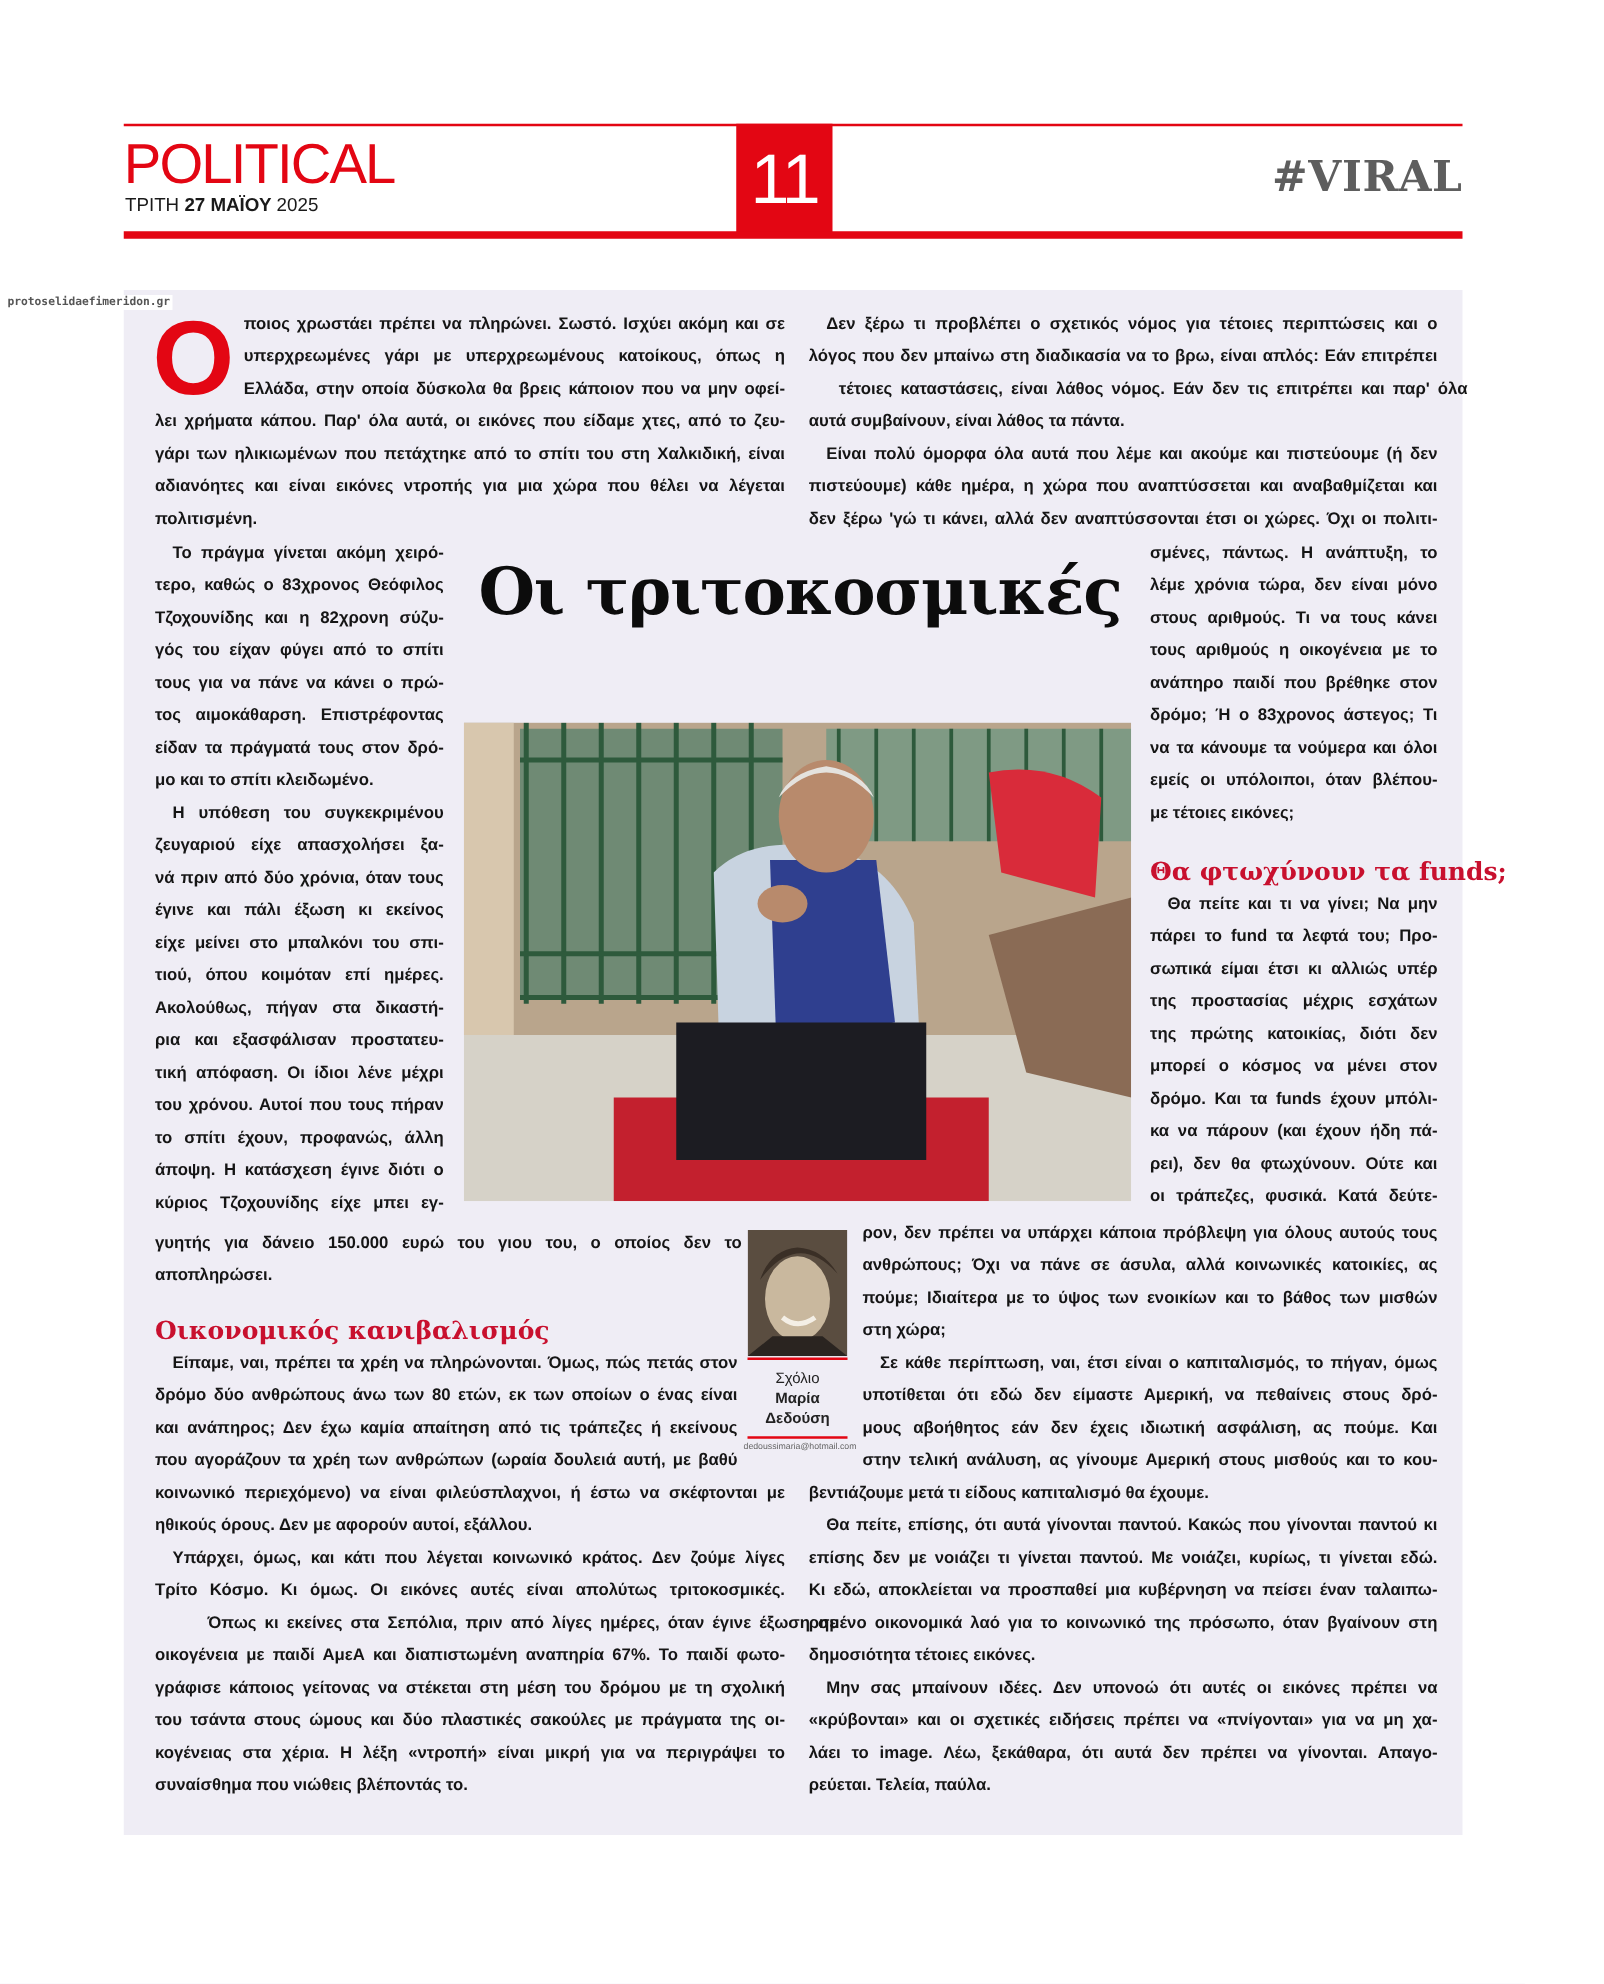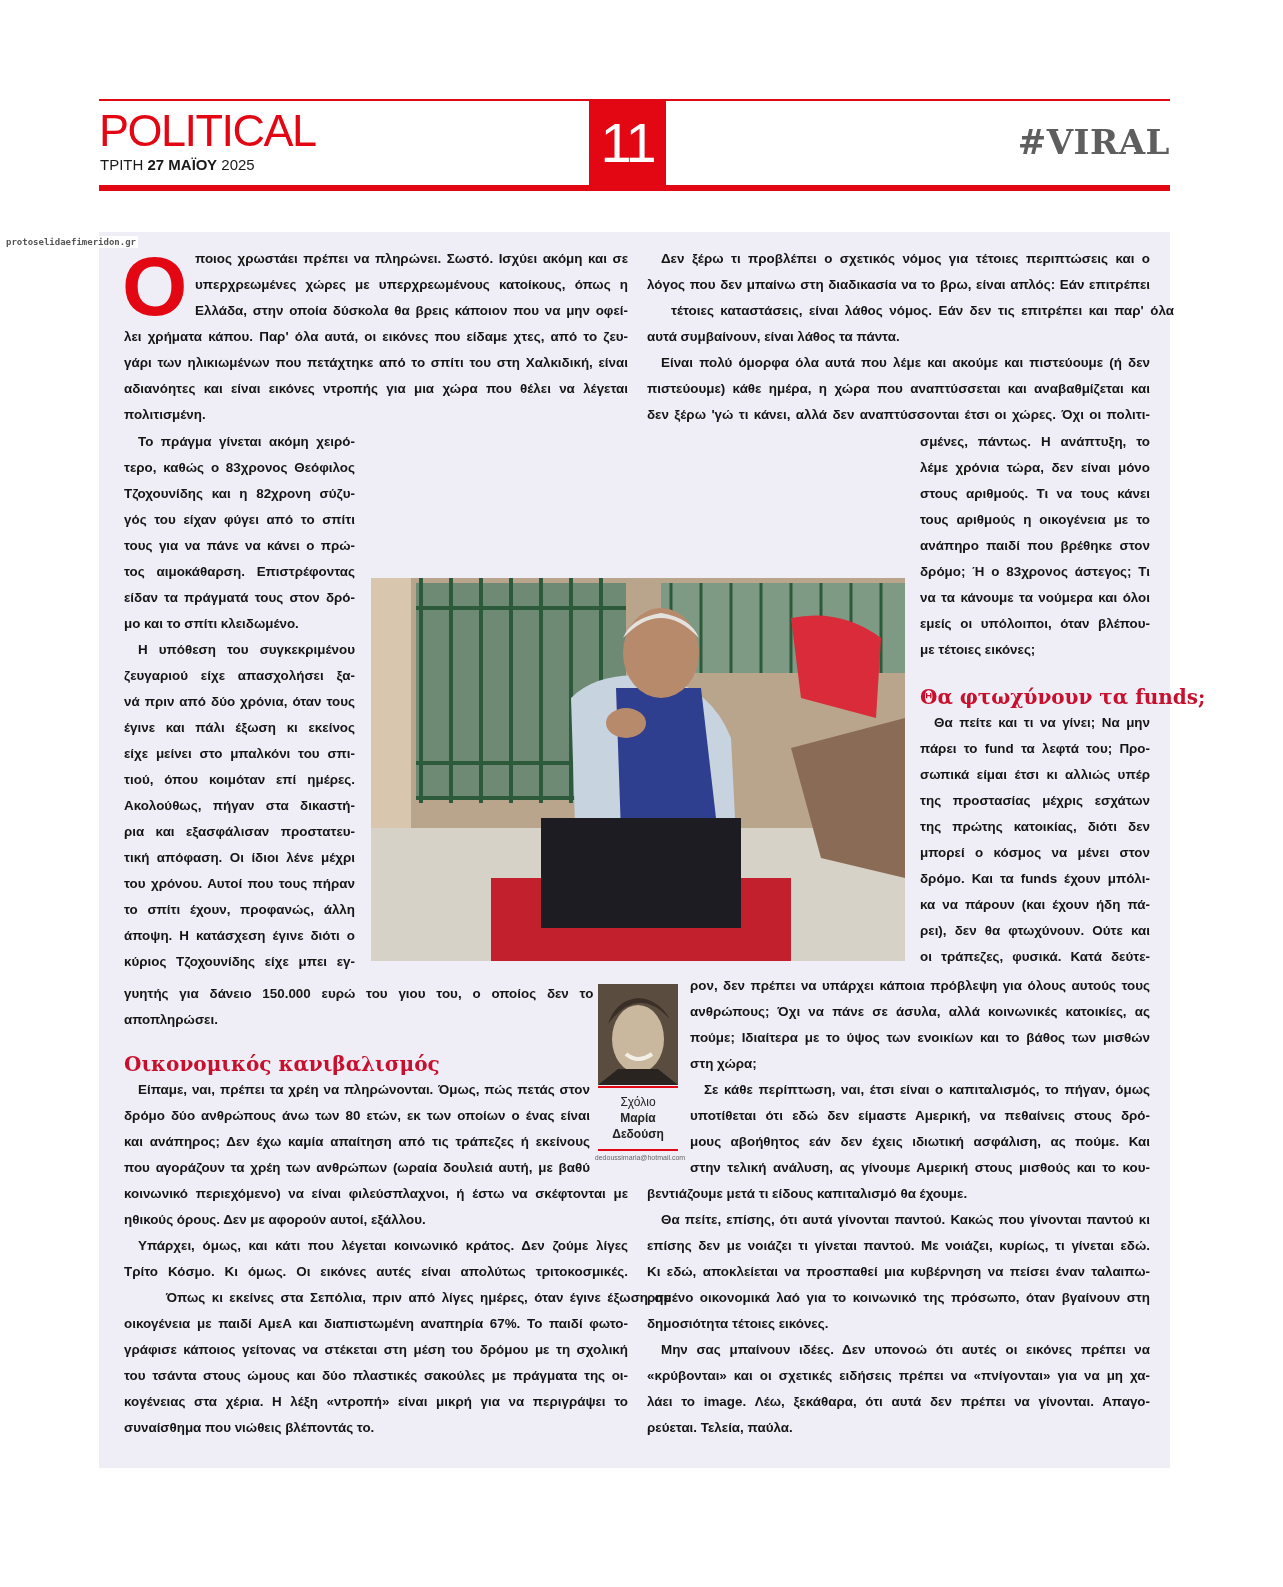--- a/index.html
+++ b/index.html
@@ -44,21 +44,21 @@
 <div class="abs viral">#VIRAL</div>
 <div class="abs rule-bottom"></div>
 
 <div class="abs panel"></div>
 <div class="abs watermark">protoselidaefimeridon.gr</div>
 
 <div class="abs dropcap">Ο</div>
 
 <div id="text-layer">
     <div class="line" style="left: 195px; top: 246px; width: 433px;">ποιος χρωστάει πρέπει να πληρώνει. Σωστό. Ισχύει ακόμη και σε</div>
-    <div class="line" style="left: 195px; top: 272px; width: 433px;">υπερχρεωμένες χώρες με υπερχρεωμένους κατοίκους, όπως η</div>
+    <div class="line" style="left: 195px; top: 272px; width: 433px;">υπερχρεωμένες γάρι με υπερχρεωμένους κατοίκους, όπως η</div>
     <div class="line" style="left: 195px; top: 298px; width: 433px;">Ελλάδα, στην οποία δύσκολα θα βρεις κάποιον που να μην οφεί-</div>
     <div class="line" style="left: 124px; top: 324px; width: 504px;">λει χρήματα κάπου. Παρ' όλα αυτά, οι εικόνες που είδαμε χτες, από το ζευ-</div>
     <div class="line" style="left: 124px; top: 350px; width: 504px;">γάρι των ηλικιωμένων που πετάχτηκε από το σπίτι του στη Χαλκιδική, είναι</div>
     <div class="line" style="left: 124px; top: 376px; width: 504px;">αδιανόητες και είναι εικόνες ντροπής για μια χώρα που θέλει να λέγεται</div>
     <div class="line last" style="left: 124px; top: 402px; width: 504px;">πολιτισμένη.</div>
     <div class="line" style="left: 138px; top: 429px; width: 217px;">Το πράγμα γίνεται ακόμη χειρό-</div>
     <div class="line" style="left: 124px; top: 455px; width: 231px;">τερο, καθώς ο 83χρονος Θεόφιλος</div>
     <div class="line" style="left: 124px; top: 481px; width: 231px;">Τζοχουνίδης και η 82χρονη σύζυ-</div>
     <div class="line" style="left: 124px; top: 507px; width: 231px;">γός του είχαν φύγει από το σπίτι</div>
     <div class="line" style="left: 124px; top: 533px; width: 231px;">τους για να πάνε να κάνει ο πρώ-</div>
@@ -134,20 +134,21 @@
     <div class="line" style="left: 647px; top: 1259px; width: 503px;">Κι εδώ, αποκλείεται να προσπαθεί μια κυβέρνηση να πείσει έναν ταλαιπω-</div>
     <div class="line" style="left: 647px; top: 1285px; width: 503px;">ρημένο οικονομικά λαό για το κοινωνικό της πρόσωπο, όταν βγαίνουν στη</div>
     <div class="line last" style="left: 647px; top: 1311px; width: 503px;">δημοσιότητα τέτοιες εικόνες.</div>
     <div class="line" style="left: 661px; top: 1337px; width: 489px;">Μην σας μπαίνουν ιδέες. Δεν υπονοώ ότι αυτές οι εικόνες πρέπει να</div>
     <div class="line" style="left: 647px; top: 1363px; width: 503px;">«κρύβονται» και οι σχετικές ειδήσεις πρέπει να «πνίγονται» για να μη χα-</div>
     <div class="line" style="left: 647px; top: 1389px; width: 503px;">λάει το image. Λέω, ξεκάθαρα, ότι αυτά δεν πρέπει να γίνονται. Απαγο-</div>
     <div class="line last" style="left: 647px; top: 1415px; width: 503px;">ρεύεται. Τελεία, παύλα.</div>
   </div>
 
 <div class="abs headline">
+  <div>Οι τριτοκοσμικές</div>
 </div>
 
 <div class="abs photo">
   <svg width="534" height="383" viewBox="0 0 534 383">
     <rect width="534" height="383" fill="#c9b9a4"></rect>
     <rect x="0" y="0" width="534" height="250" fill="#b9a58c"></rect>
     <rect x="0" y="0" width="40" height="250" fill="#d8c7ae"></rect>
     <rect x="45" y="5" width="210" height="215" fill="#6f8a74"></rect>
     <g stroke="#2e5a3c" stroke-width="4">
       <line x1="50" y1="0" x2="50" y2="225"></line>

